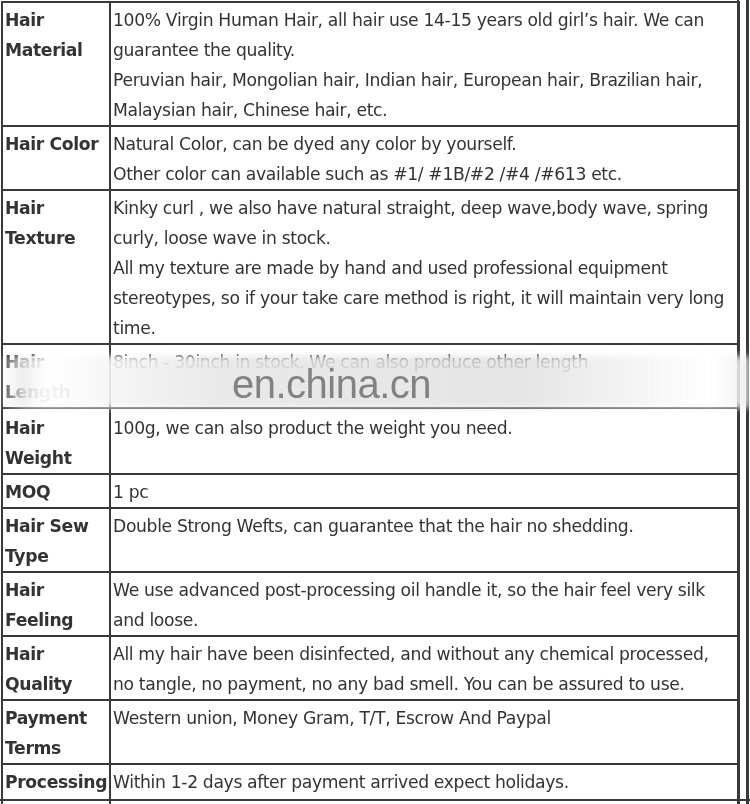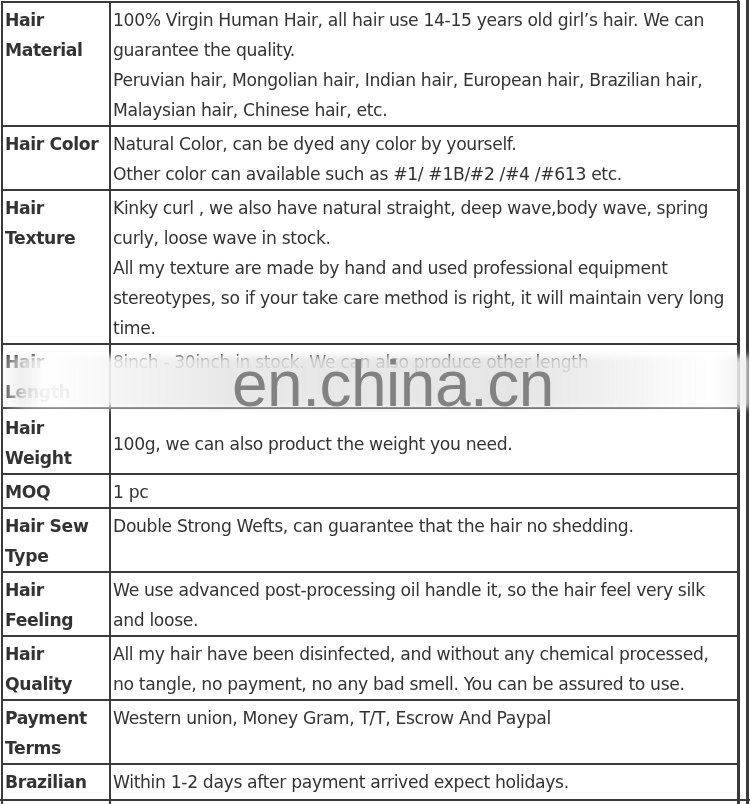--- a/index.html
+++ b/index.html
@@ -23,21 +23,21 @@
   .outer-bottom { position: absolute; left: 0; top: 799px; width: 750px; height: 2px; background: #3a3a3a; }
   
   .wm-band {
     position: absolute; left: 0; top: 356px; width: 750px; height: 52px;
     background: linear-gradient(90deg, rgba(255,255,255,0.1) 0%, rgba(235,235,235,0.85) 3%, rgba(255,255,255,0.95) 6%,
       rgba(245,245,245,0.9) 15%, rgba(230,230,230,0.9) 30%, rgba(225,225,225,0.85) 70%, rgba(255,255,255,0.95) 95%, rgba(235,235,235,0.8) 100%);
     filter: blur(3px);
   }
   .wm-text {
     position: absolute; left: 232px; top: 354px; height: 60px;
-    font-family: "Liberation Sans", sans-serif; font-size: 64px; line-height: 60px;
+    font-family: "Liberation Sans", sans-serif; font-size: 40px; line-height: 60px;
     color: #7d7d7d; letter-spacing: -0.5px; opacity: 0.95;
   }
 </style>
 </head>
 <body>
 
 <div class="frame">
   <table class="spec">
     <tbody>
 
@@ -86,21 +86,21 @@
         <td class="value">
           <span class="line">8inch - 30inch in stock. We can also produce other length</span>
         </td>
       </tr>
 
       <tr style="height:62px">
         <td class="label" style="padding-top:4px">
           <span class="line">Hair</span>
           <span class="line">Weight</span>
         </td>
-        <td class="value" style="padding-top:20px">
+        <td class="value" style="padding-top:4px">
           <span class="line">100g, we can also product the weight you need.</span>
         </td>
       </tr>
 
       <tr style="height:31px">
         <td class="label">
           <span class="line">MOQ</span>
         </td>
         <td class="value">
           <span class="line">1 pc</span>
@@ -144,21 +144,21 @@
           <span class="line">Payment</span>
           <span class="line">Terms</span>
         </td>
         <td class="value">
           <span class="line">Western union, Money Gram, T/T, Escrow And Paypal</span>
         </td>
       </tr>
 
       <tr style="height:61px">
         <td class="label">
-          <span class="line">Brazilian</span>
+          <span class="line">Processing</span>
           <span class="line">Time</span>
         </td>
         <td class="value">
           <span class="line">Within 1-2 days after payment arrived expect holidays.</span>
         </td>
       </tr>
     </tbody>
   </table>
 
   <div class="outer-rule-a"></div>

